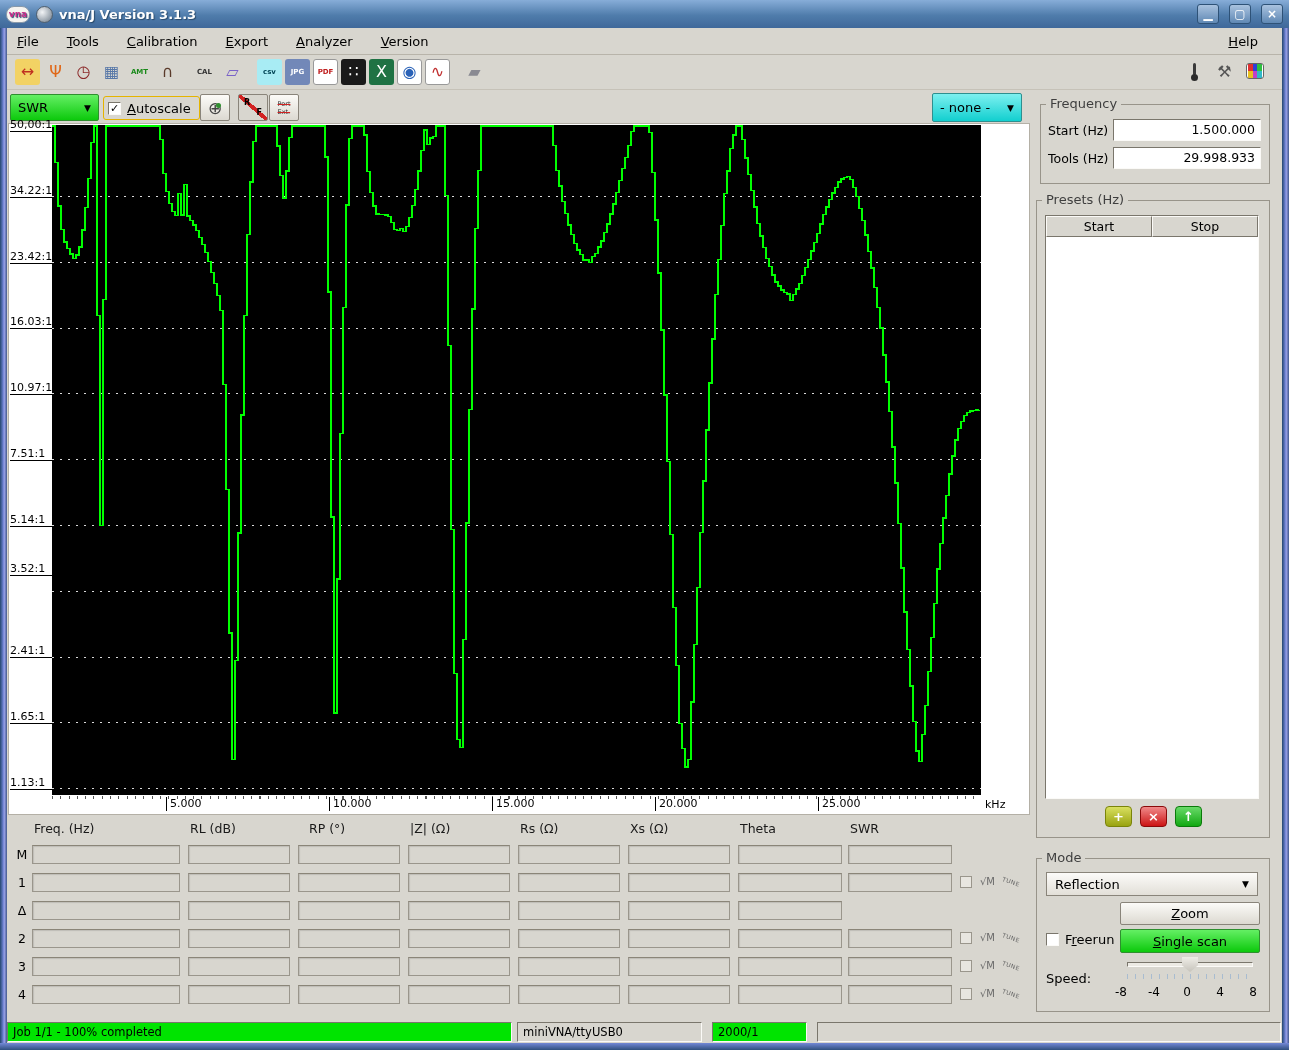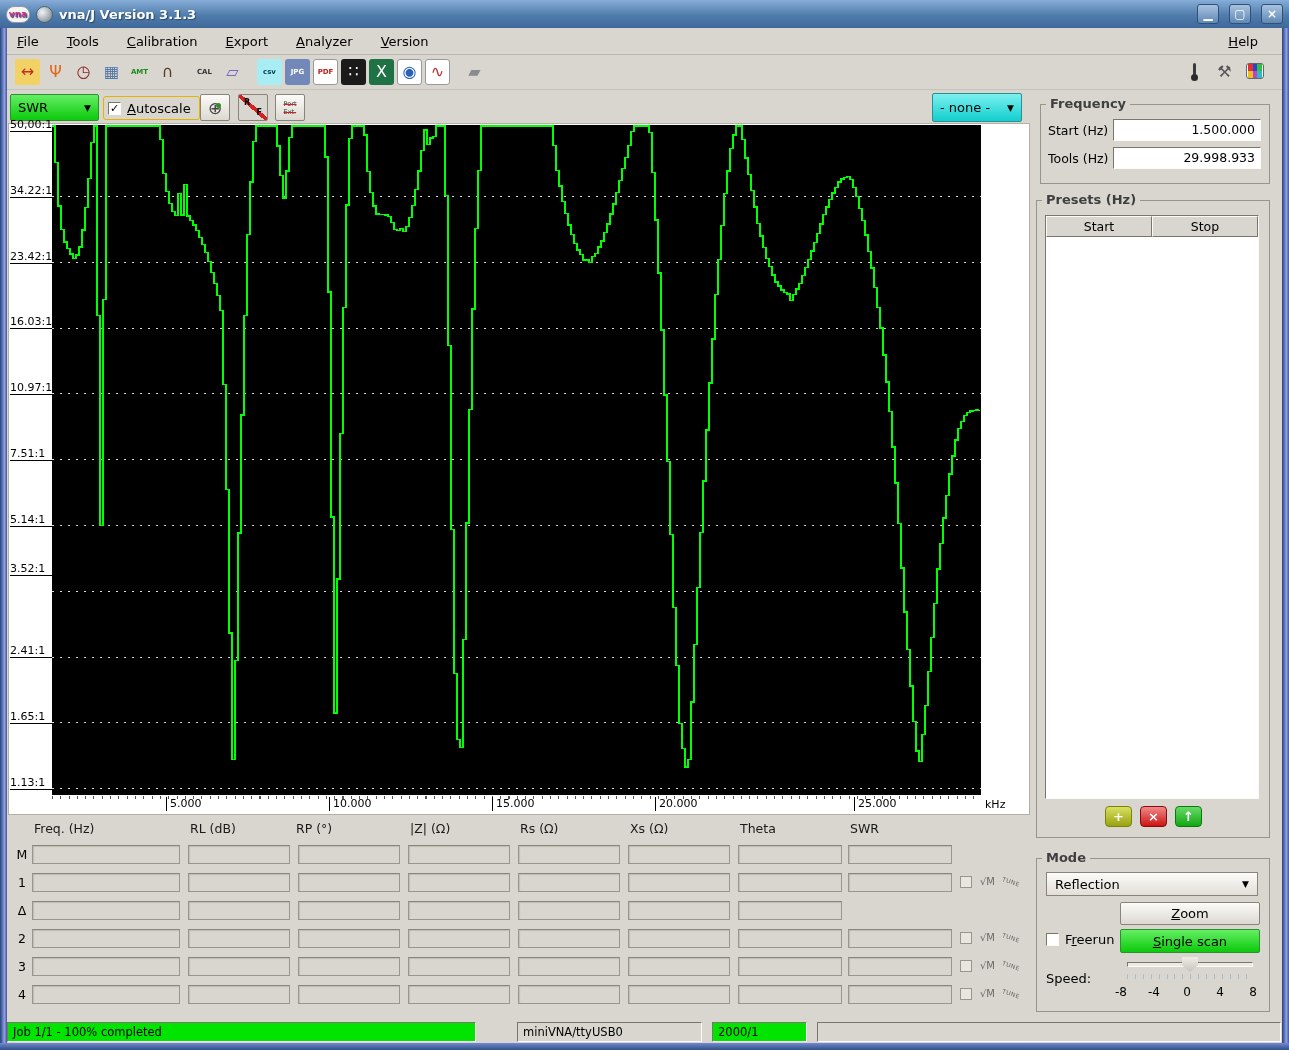--- a/index.html
+++ b/index.html
@@ -55,21 +55,21 @@
   .gridline{position:absolute;left:0;width:929px;height:1px;background:repeating-linear-gradient(90deg,rgba(255,255,255,.85) 0 2px,transparent 2px 8px)}
   #trace-svg{position:absolute;left:0;top:0}
   #ylabels{left:8px;top:125px;width:28px;height:670px}
   .ylab{position:absolute;left:2px;width:42px;font-size:11px;height:13px;line-height:12px;border-bottom:1px solid #000;white-space:nowrap}
   #xaxis{left:52px;top:795px;width:965px;height:20px}
   .xticks{position:absolute;left:0;top:1px;width:929px;height:3px;background:repeating-linear-gradient(90deg,#555 0 1px,transparent 1px 8.3px)}
   .xlab{position:absolute;top:2px;height:14px;border-left:1px solid #000;padding-left:3px;font-size:11px}
   .xunit{position:absolute;top:3px;font-size:11px}
   
   .group{position:absolute;border:1px solid #98948a}
-  .gtitle{position:absolute;font-weight:bold;font-size:13px;color:#3f3f3f;background:#d8d6cf;padding:0 4px;white-space:nowrap}
+  .gtitle{position:absolute;font-weight:normal;font-size:13px;color:#3f3f3f;background:#d8d6cf;padding:0 4px;white-space:nowrap}
   .flabel{position:absolute;font-size:12.5px}
   .ffield{position:absolute;background:#fff;border:1px solid;border-color:#7a766c #fbfaf7 #fbfaf7 #7a766c;font-size:12.5px;line-height:20px;text-align:right;padding:0 5px}
   .phead{position:absolute;width:106px;height:21px;background:#d8d6cf;border:1px solid;border-color:#fbfaf7 #7a766c #7a766c #fbfaf7;font-size:12.5px;text-align:center;line-height:19px}
   #presets-list{position:absolute;left:1045px;top:215px;width:214px;height:584px;background:#fff;border:1px solid;border-color:#7a766c #fbfaf7 #fbfaf7 #7a766c}
   .pbtn{position:absolute;width:27px;height:21px;border-radius:4px;color:#fff;font-weight:bold;font-size:13px;display:flex;align-items:center;justify-content:center;line-height:1}
   #preset-add{left:1105px;top:806px;background:linear-gradient(#d9e060,#99a310);border:1px solid #7a840a}
   #preset-del{left:1140px;top:806px;background:linear-gradient(#f08a8a,#cc1414);border:1px solid #8a0a0a}
   #preset-up{left:1175px;top:806px;background:linear-gradient(#69da69,#12a812);border:1px solid #0a7a0a}
   #mode-select{left:1046px;top:872px;width:212px;height:24px;background:linear-gradient(#fcfbf9,#e2dfd8);border:1px solid #89847a;display:flex;align-items:center;justify-content:space-between;padding:0 8px;font-size:13px}
   #zoom-button{left:1120px;top:902px;width:140px;height:23px;display:flex;align-items:center;justify-content:center;font-size:13px}
@@ -160,21 +160,21 @@
   <span class="checkbox">✓</span>
   <span class="mn">Autoscale</span>
 </div>
 <div class="abs sbtn btn3d" style="left:200px;top:94px">
   <span class="smith-glyph">⊕</span>
 </div>
 <div class="abs sbtn btn3d rfx" style="left:238px;top:94px">
   <span class="r">R</span>
   <span class="f">F</span>
 </div>
-<div class="abs sbtn btn3d" style="left:275px;top:94px">
+<div class="abs sbtn btn3d" style="left:269px;top:94px">
   <div class="pext">
     <span>Port</span>
     <span>Ext.</span>
   </div>
 </div>
 <div class="abs combo combo-cyan" style="left:932px;top:93px;width:90px;height:29px">
   <span>- none -</span>
   <span class="arr">▼</span>
 </div>
 
@@ -206,28 +206,28 @@
     <svg viewBox="0 0 929 670" width="929" height="670" id="trace-svg">
       <path d="M0,1H3V37.2H6V81H9V104.6H12V116.8H15V123.7H18V128.9H21V133.7H24V130.1H27V122.1H30V105.1H33V82.6H36V53.3H39V17.3H42V1H45V190.6H48V400.6H51V174.7H54V1H57V1H60V1H63V1H66V1H69V1H72V1H75V1H78V1H81V1H84V1H87V1H90V1H93V1H96V1H99V1H102V1H105V1H108V14.6H111V48.6H114V66.4H117V78.5H120V86.2H123V90.6H126V68.4H129V90H132V59.2H135V90.9H138V95.3H141V99.9H144V105.4H147V112.2H150V119.7H153V127.6H156V136.6H159V147.2H162V158.3H165V170.6H168V185.4H171V259.2H174V364.7H177V507.8H180V634.5H183V535.7H186V408.1H189V289.8H192V190.7H195V109.6H198V57.1H201V16.5H204V1H207V1H210V1H213V1H216V1H219V1H222V1H225V21.1H228V50.4H231V72.9H234V45.8H237V12.4H240V1H243V1H246V1H249V1H252V1H255V1H258V1H261V1H264V1H267V1H270V1H273V31.9H276V167.1H279V392H282V587.9H285V453.8H288V308.3H291V182.3H294V79.9H297V13.4H300V1H303V1H306V1H309V1H312V10.1H315V46.7H318V67.2H321V81.1H324V88.8H327V89.7H330V89.7H333V90H336V91.7H339V97.5H342V104.4H345V105.5H348V103.7H351V106.2H354V101.7H357V92.7H360V80.4H363V64.5H366V46H369V25.2H372V4.9H375V19.4H378V12.8H381V11.5H384V1H387V1H390V1H393V70.7H396V220.5H399V404.2H402V548.3H405V614.6H408V622.3H411V514.7H414V398.1H417V284.6H420V183.9H423V103.2H426V45.3H429V1H432V1H435V1H438V1H441V1H444V1H447V1H450V1H453V1H456V1H459V1H462V1H465V1H468V1H471V1H474V1H477V1H480V1H483V1H486V1H489V1H492V1H495V1H498V1H501V20.7H504V45.6H507V61H510V76.4H513V88.3H516V100H519V109.5H522V118.4H525V124.8H528V129.7H531V134.8H534V135.1H537V137.2H540V131.7H543V128.3H546V122.1H549V115.8H552V107.4H555V98.9H558V89.1H561V79H564V67.7H567V55.5H570V43.7H573V32.2H576V20.3H579V6.7H582V1H585V1H588V1H591V1H594V1H597V7.2H600V47.7H603V94.8H606V147.9H609V205.1H612V269.9H615V336.2H618V409.4H621V482.5H624V540.4H627V598.4H630V623.5H633V641.9H636V634.3H639V576.9H642V519.6H645V462.4H648V407.2H651V356.1H654V305.1H657V258.1H660V213.8H663V169.5H666V134.3H669V100.4H672V68.3H675V45.9H678V23.5H681V9.9H684V1H687V1H690V14.5H693V32.8H696V49.3H699V65.7H702V82.1H705V98.5H708V111.1H711V122.3H714V133.5H717V141.7H720V150H723V156.9H726V161H729V165.1H732V167.6H735V168.9H738V175.7H741V169.3H744V164.1H747V158.5H750V150.5H753V142.6H756V134.5H759V126H762V117.5H765V108.3H768V98.9H771V89.5H774V82.1H777V74.6H780V67.8H783V62.5H786V57.1H789V54H792V52.3H795V51.7H798V54.4H801V62.6H804V71.3H807V83.5H810V95.7H813V109.9H816V126.4H819V143H822V162.2H825V182.6H828V203H831V229.9H834V256.8H837V286.3H840V322.1H843V357.9H846V398.5H849V442.8H852V487.1H855V524.6H858V560.9H861V596.3H864V626H867V636.3H870V609.7H873V580.6H876V546.7H879V512.7H882V478.3H885V443.8H888V418.3H891V392.9H894V370.6H897V349.1H900V331.1H903V315.1H906V303.4H909V296.4H912V290.5H915V287.3H918V285.9H921V285.5H924V285.1H927V284.7" fill="none" stroke="#00ff00" stroke-width="1.4" shape-rendering="crispEdges"></path>
     </svg>
   </div>
 <div class="abs" id="xaxis">
     <div class="xticks"></div>
     <div class="xlab" style="left: 114px;">5.000</div>
     <div class="xlab" style="left: 277px;">10.000</div>
     <div class="xlab" style="left: 440px;">15.000</div>
     <div class="xlab" style="left: 603px;">20.000</div>
-    <div class="xlab" style="left: 766px; margin-left: 36px;">25.000</div>
+    <div class="xlab" style="left: 766px;">25.000</div>
     <div class="xunit" style="left: 933px;">kHz</div>
   </div>
 
 <div class="abs" id="markers">
     <div class="mhead" style="left: 26px; top: 6px;">Freq. (Hz)</div>
     <div class="mhead" style="left: 182px; top: 6px;">RL (dB)</div>
-    <div class="mhead" style="left: 288px; top: 6px; text-align: center;">RP (°)</div>
+    <div class="mhead" style="left: 301px; top: 6px; text-align: center;">RP (°)</div>
     <div class="mhead" style="left: 402px; top: 6px;">|Z| (Ω)</div>
     <div class="mhead" style="left: 512px; top: 6px;">Rs (Ω)</div>
     <div class="mhead" style="left: 622px; top: 6px;">Xs (Ω)</div>
     <div class="mhead" style="left: 732px; top: 6px;">Theta</div>
     <div class="mhead" style="left: 842px; top: 6px;">SWR</div>
     <div class="mrowlab" style="left: 6px; top: 32px;">M</div>
     <div class="mfield" style="left: 24px; top: 30px; width: 148px;"></div>
     <div class="mfield" style="left: 180px; top: 30px; width: 102px;"></div>
     <div class="mfield" style="left: 290px; top: 30px; width: 102px;"></div>
     <div class="mfield" style="left: 400px; top: 30px; width: 102px;"></div>
@@ -330,16 +330,16 @@
 <div class="abs" id="slider-ticks"></div>
 <div class="abs" id="speed-label">Speed:</div>
 <div class="abs" id="speed-ticks">
     <div class="spdlab" style="left: 0%;">-8</div>
     <div class="spdlab" style="left: 25%;">-4</div>
     <div class="spdlab" style="left: 50%;">0</div>
     <div class="spdlab" style="left: 75%;">4</div>
     <div class="spdlab" style="left: 100%;">8</div>
   </div>
 
-<div class="abs scell" style="left:7px;width:469px;background:#00e400">Job 1/1 - 100% completed</div>
+<div class="abs scell" style="left:7px;width:505px;background:#00e400">Job 1/1 - 100% completed</div>
 <div class="abs scell" style="left:517px;width:185px;background:#d8d6cf">miniVNA/ttyUSB0</div>
 <div class="abs scell" style="left:712px;width:95px;background:#00e400">2000/1</div>
 <div class="abs scell" style="left:817px;width:464px;background:#d8d6cf"></div>
 
 </body></html>

